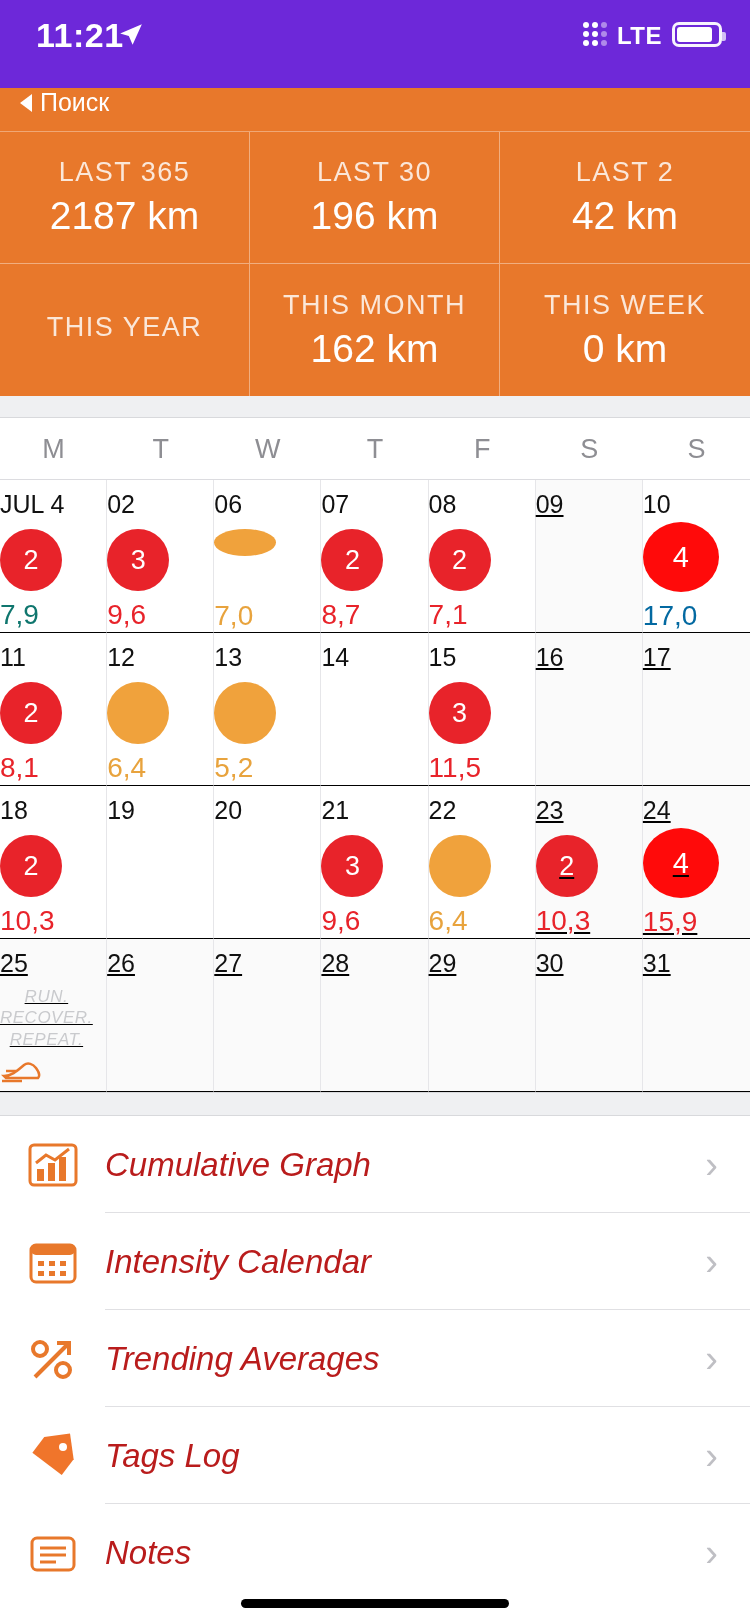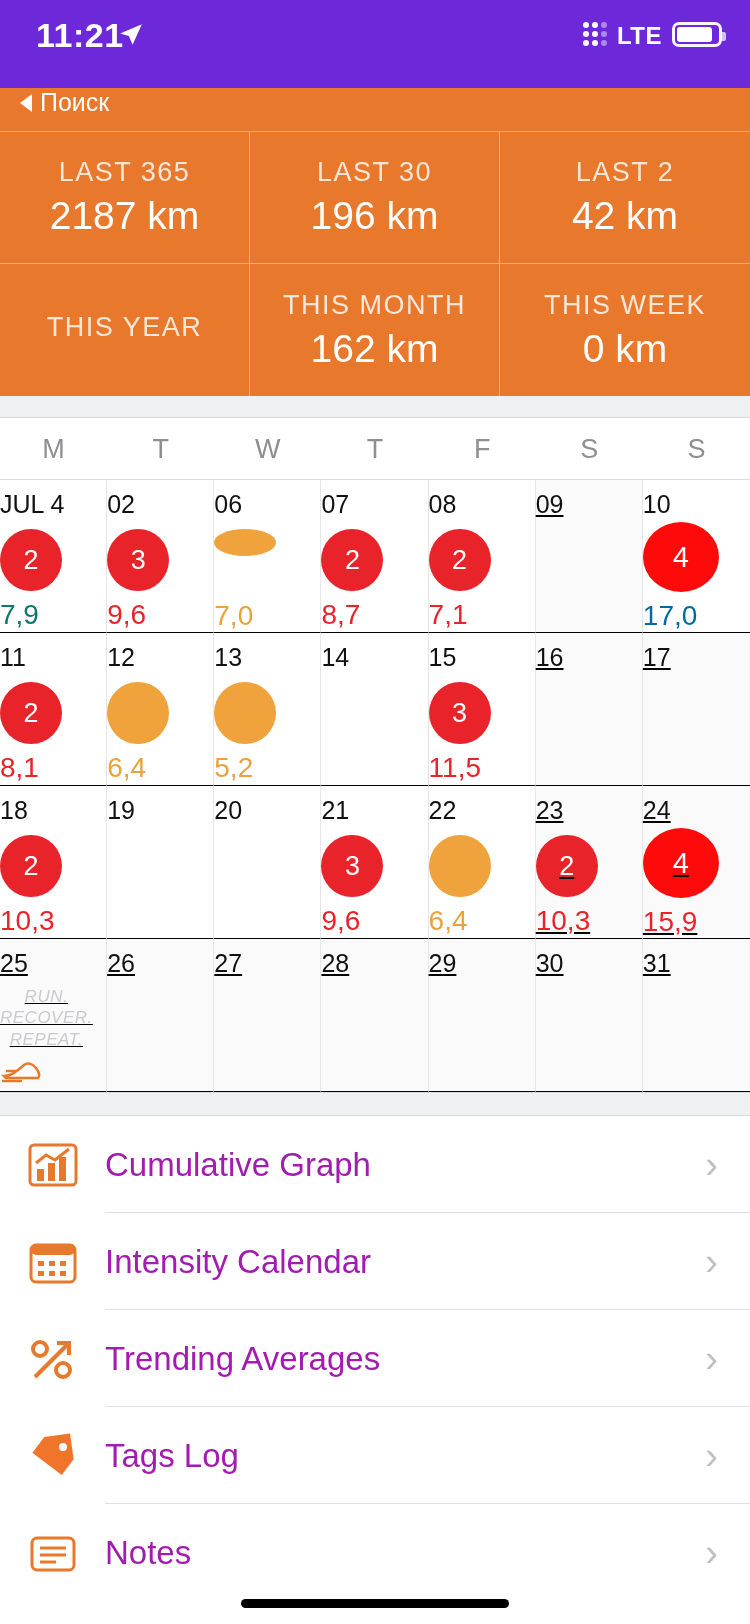--- a/index.html
+++ b/index.html
@@ -174,22 +174,23 @@
   }
   .menu-icon {
     width: 105px;
     display: flex;
     align-items: center;
     justify-content: center;
     flex: 0 0 105px;
   }
   .menu-label {
     font-size: 33px;
-    color: #a21caf;
+    color: #b91c1c;
     flex: 1;
+    font-style: italic;
   }
   .chev {
     margin-right: 32px;
     color: #bfbfc4;
     font-size: 38px;
     line-height: 1;
   }
   .menu-row .sep {
     position: absolute;
     left: 105px; right: 0; bottom: 0;

